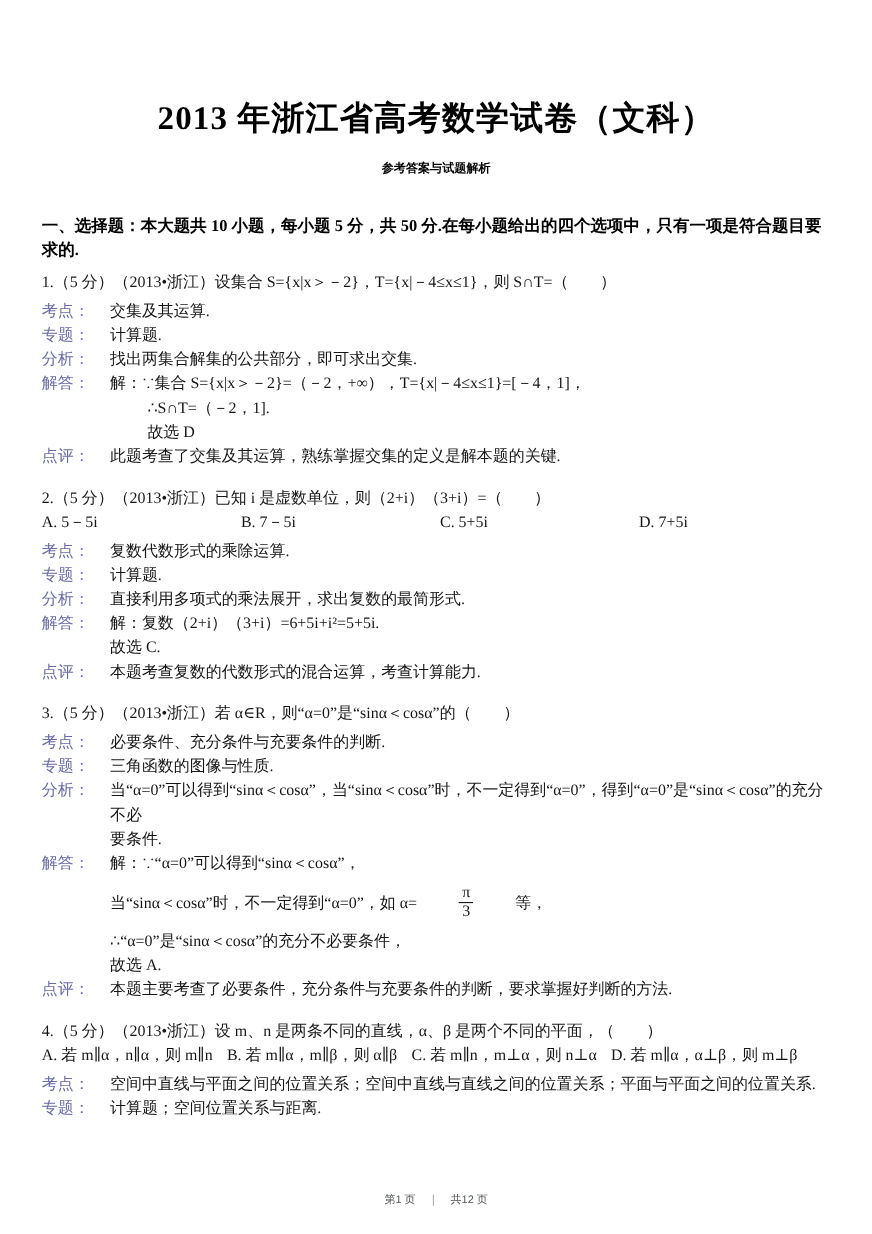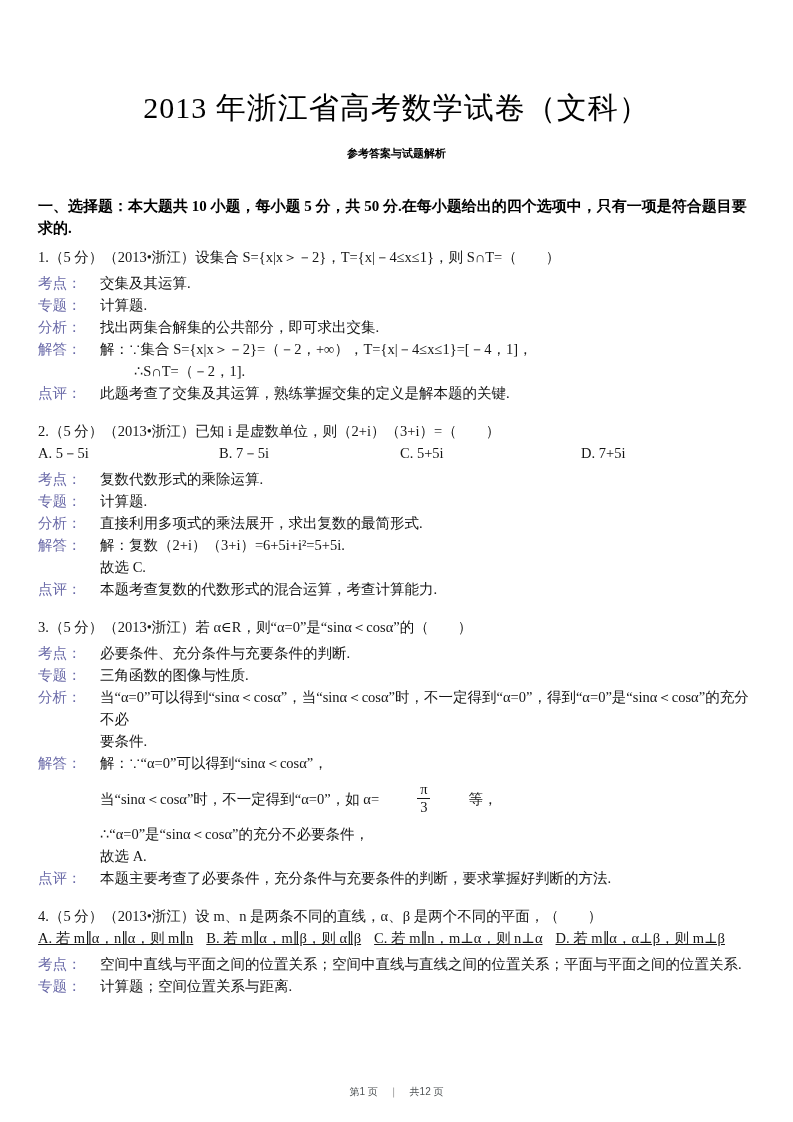--- a/index.html
+++ b/index.html
@@ -8,37 +8,37 @@
     width:793px; height:1122px;
     box-sizing:border-box;
     padding:88px 38px 0 38px;
     background:#ffffff;
     font-family:"Liberation Serif","DejaVu Serif",serif;
     font-size:14.5px; line-height:22px; color:#151515;
     overflow:hidden;
   }
   .title {
     margin:0; text-align:center;
-    font-size:30px; line-height:40px; font-weight:400;
+    font-size:30px; line-height:40px; font-weight:700;
     letter-spacing:1px; color:#000;
   }
   .subtitle {
     margin:13px 0 0 0; text-align:center;
     font-size:11px; line-height:24px; font-weight:700; color:#000;
   }
   .section-header {
     margin:30px 0 0 0; font-weight:700; font-size:15px; line-height:22px; color:#000;
   }
   .question { margin-top:16px; }
   .question.first { margin-top:7px; }
   .stem { margin:0; }
   .options { margin:0; }
   .options.cols4 { display:grid; grid-template-columns:181px 181px 181px 1fr; }
   .options.cols2 { display:grid; grid-template-columns:361px 1fr; }
-  .options.inline { display:flex; gap:13px; white-space:nowrap; overflow:hidden;text-decoration:underline; }
+  .options.inline { display:flex; gap:13px; white-space:nowrap; overflow:hidden; }
   .analysis { margin-top:4px; }
   .arow { display:flex; align-items:flex-start; }
   .albl { flex:0 0 62px; width:62px; color:#6a6aa8; }
   .aval { flex:1 1 auto; }
   .jindent { padding-left:34px; }
   .fracline { display:flex; align-items:center; padding:7px 0;gap:36px; }
   .frac { display:inline-block; text-align:center; vertical-align:middle; line-height:17px; margin:0 2px; }
   .fnum { display:block; border-bottom:1px solid #151515; padding:0 3px; }
   .fden { display:block; }
   .footer {
@@ -72,20 +72,21 @@
       </div>
       <div class="arow">
         <span class="albl">分析：</span>
         <span class="aval">找出两集合解集的公共部分，即可求出交集.</span>
       </div>
       <div class="arow">
         <span class="albl">解答：</span>
         <div class="aval">
           <div>解：∵集合 S={x|x＞－2}=（－2，+∞），T={x|－4≤x≤1}=[－4，1]，</div>
           <div class="jindent">∴S∩T=（－2，1].</div>
+          <div class="jindent">故选 D</div>
         </div>
       </div>
       <div class="arow">
         <span class="albl">点评：</span>
         <span class="aval">此题考查了交集及其运算，熟练掌握交集的定义是解本题的关键.</span>
       </div>
     </div>
   </div>
 
   <div class="question">

